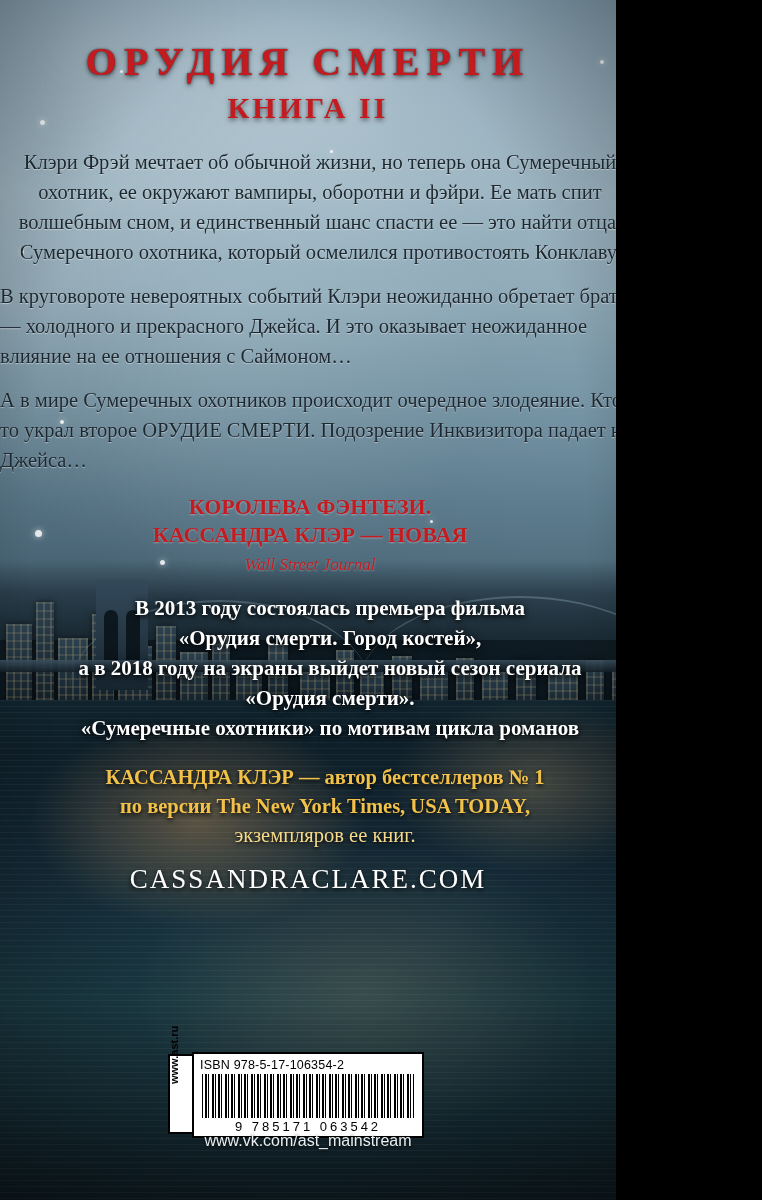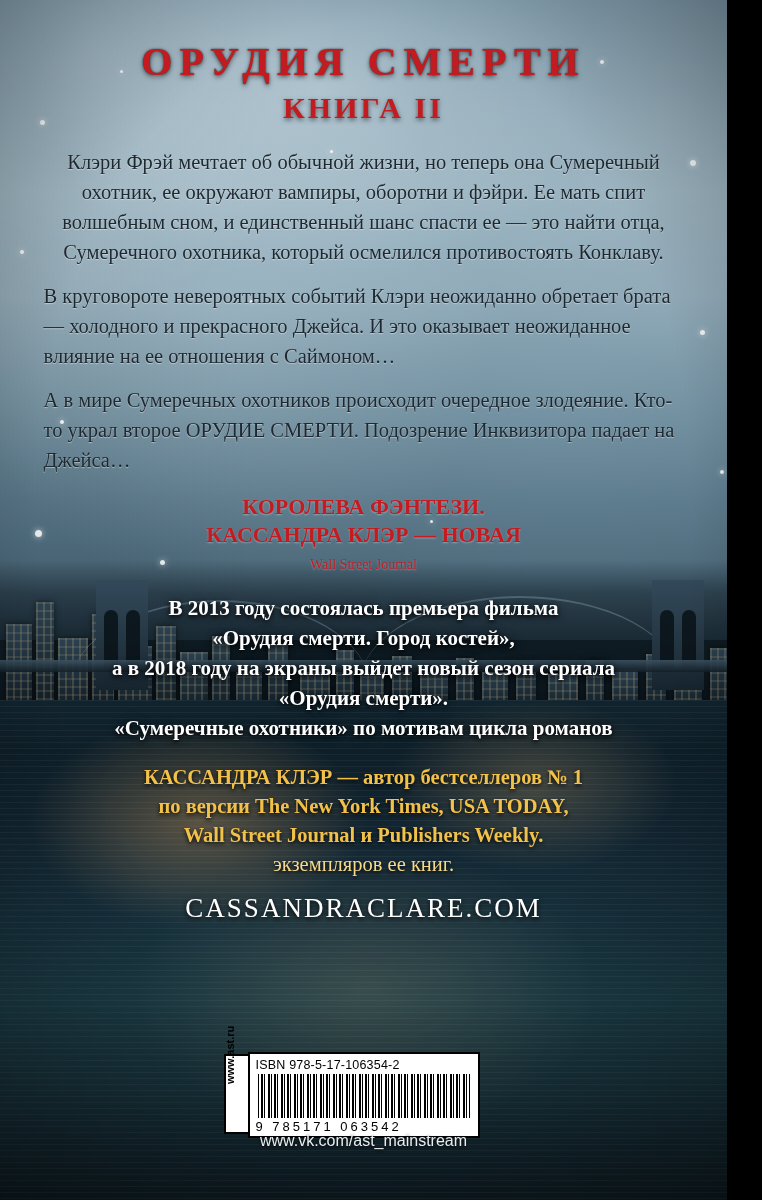--- a/index.html
+++ b/index.html
@@ -2,21 +2,21 @@
 <html lang="ru"><head>
 <meta charset="utf-8">
 <style>
   html, body {
     margin: 0;
     padding: 0;
     background: #000;
   }
   #page {
     position: relative;
-    width: 727px;
+    width: 616px;
     height: 1200px;
     overflow: hidden;
     font-family: "Liberation Serif", serif;
     color: #f2f4f6;
     background: #0b1418;
   }
 
   
   .bg-sky {
     position: absolute;
@@ -156,21 +156,22 @@
     margin: 18px auto 0;
     width: 620px;
     font-size: 22px;
     line-height: 28px;
     font-weight: 700;
     color: #c31b20;
     text-shadow: 0 1px 2px rgba(255,255,255,0.35);
   }
   .quote-source {
     margin-top: 2px;
-    font-size: 14px;
+    font-size: 17px;
+    font-style: italic;
     font-weight: 400;
     color: #c31b20;
   }
 
   .film-note {
     margin: 14px auto 0;
     width: 660px;
     font-size: 21px;
     line-height: 30px;
     font-weight: 700;
@@ -228,20 +229,21 @@
     margin: 0 auto;
     background-image: repeating-linear-gradient(90deg,
       #000 0 1px, #fff 1px 3px, #000 3px 5px, #fff 5px 6px,
       #000 6px 7px, #fff 7px 10px, #000 10px 12px, #fff 12px 13px);
   }
   .barcode-digits {
     font-family: "Liberation Sans", sans-serif;
     font-size: 13px;
     letter-spacing: 3px;
     color: #000;
+    text-align: center;
     margin-top: 1px;
   }
   .ast-tab {
     position: absolute;
     left: -24px;
     top: 2px;
     width: 22px;
     height: 76px;
     background: #fff;
     border: 2px solid #000;
@@ -352,21 +354,20 @@
       <div>В 2013 году состоялась премьера фильма</div>
       <div>«Орудия смерти. Город костей»,</div>
       <div>а в 2018 году на экраны выйдет новый сезон сериала</div>
       <div>«Орудия смерти».</div>
       <div>«Сумеречные охотники» по мотивам цикла романов</div>
     </div>
 
     <div class="author-note">
       <div>КАССАНДРА КЛЭР — автор бестселлеров № 1</div>
       <div>по версии The New York Times, USA TODAY,</div>
-      <div>Wall Street Journal и Publishers Weekly.</div>
       <div class="line-light">экземпляров ее книг.</div>
     </div>
 
     <div class="site">CASSANDRACLARE.COM</div>
   </div>
 
   <div class="isbn-wrap">
     <div class="ast-tab">
       <span>www.ast.ru</span>
     </div>

